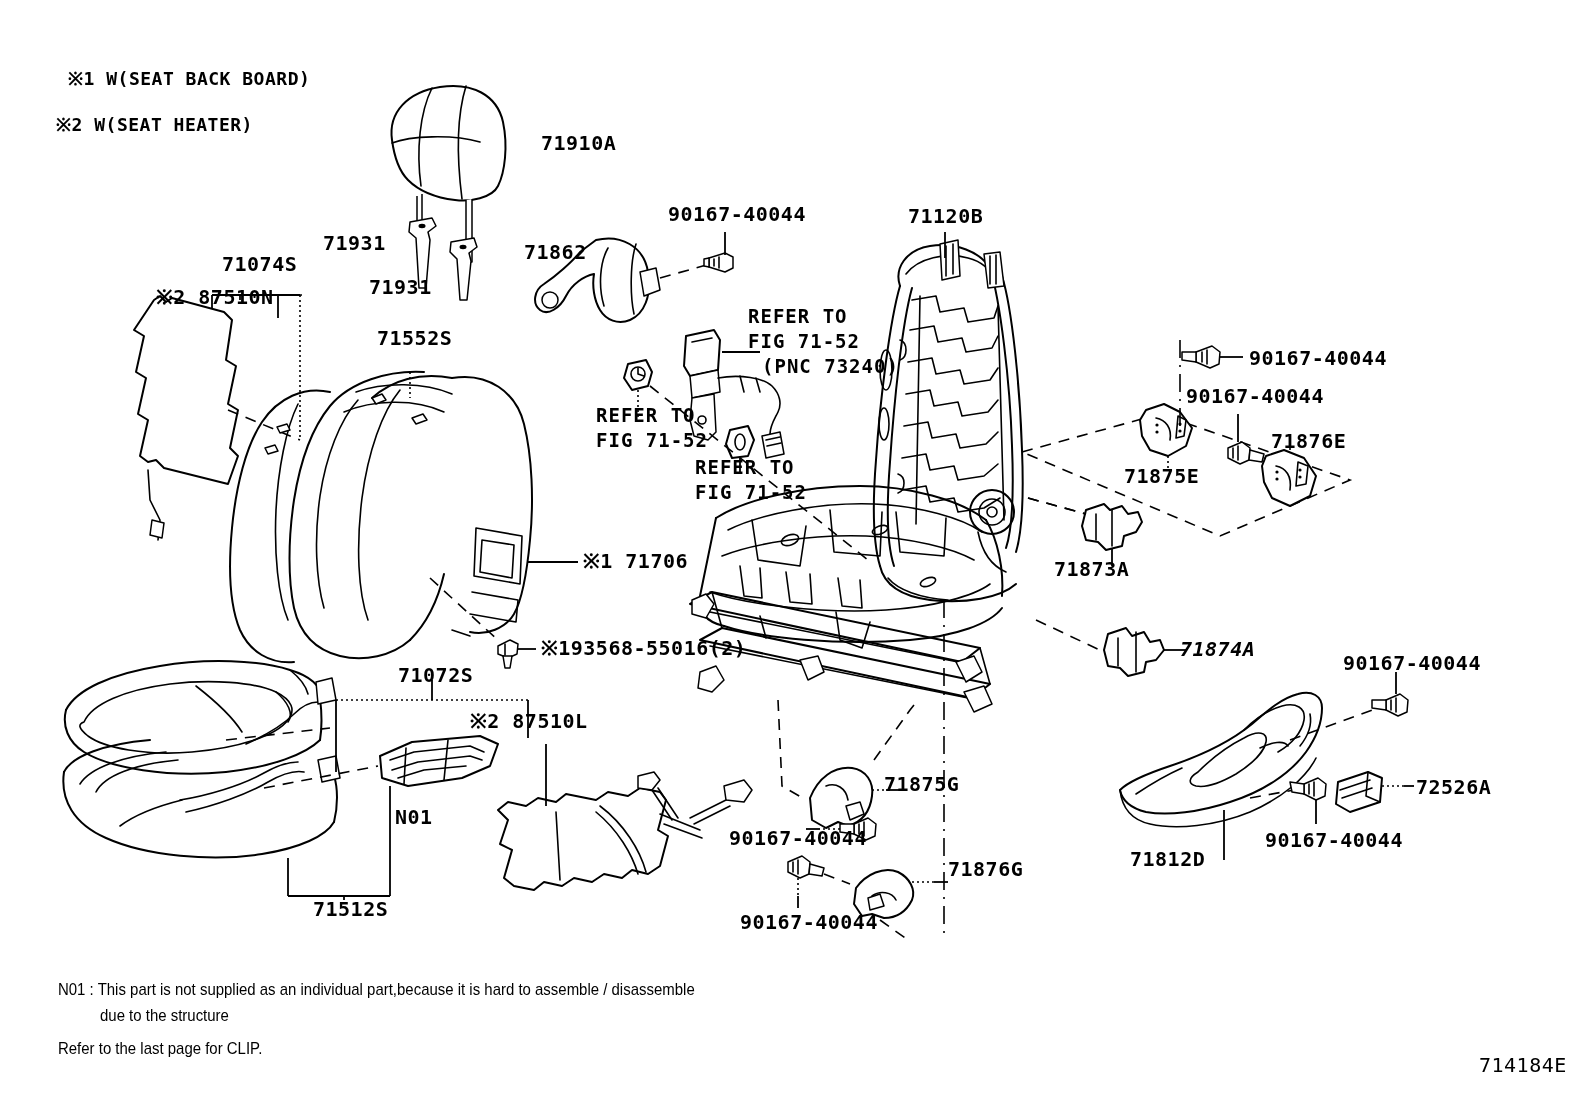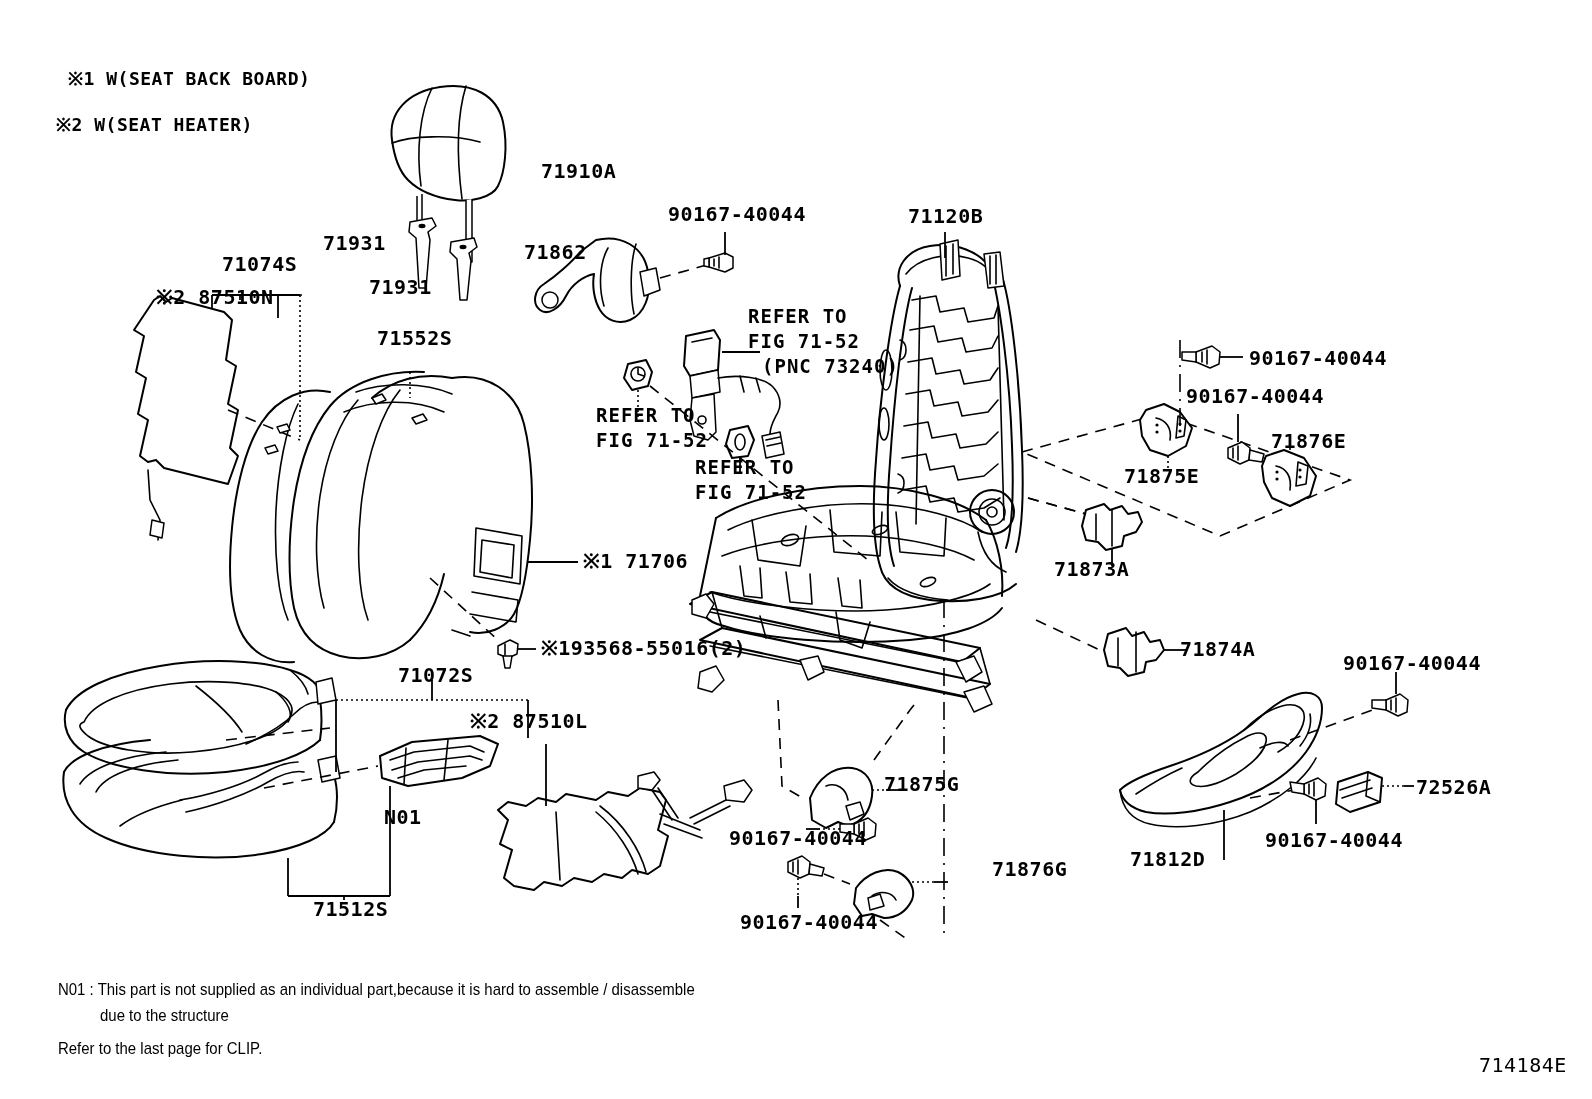--- a/index.html
+++ b/index.html
@@ -442,48 +442,48 @@
       <path class="ln1" d="M726,800 L690,818 M730,806 L694,824"></path>
       <path class="ln1" d="M660,814 L700,830"></path>
       <path class="ln1" d="M664,824 L702,838"></path>
     </g>
 
   </svg>
 
   <div class="lbl note" style="left:68px;top:68px;">※1 W(SEAT BACK BOARD)</div>
   <div class="lbl note" style="left:56px;top:94px;margin-top:20px;">※2 W(SEAT HEATER)</div>
 
-  <div class="lbl pn" style="left:541px;top:160px;">71910A</div>
+  <div class="lbl pn" style="left:541px;top:132px;">71910A</div>
   <div class="lbl pn" style="left:323px;top:232px;">71931</div>
   <div class="lbl pn" style="left:369px;top:276px;">71931</div>
   <div class="lbl pn" style="left:524px;top:241px;">71862</div>
   <div class="lbl pn" style="left:668px;top:203px;">90167-40044</div>
   <div class="lbl pn" style="left:908px;top:205px;">71120B</div>
 
   <div class="lbl pn" style="left:222px;top:253px;">71074S</div>
   <div class="lbl pn" style="left:156px;top:286px;">※2 87510N</div>
   <div class="lbl pn" style="left:377px;top:327px;">71552S</div>
   <div class="lbl pn" style="left:583px;top:550px;">※1 71706</div>
   <div class="lbl pn" style="left:541px;top:637px;">※193568-55016(2)</div>
 
   <div class="lbl pn" style="left:398px;top:664px;">71072S</div>
   <div class="lbl pn" style="left:462px;top:710px;margin-left:8px;">※2 87510L</div>
-  <div class="lbl pn" style="left:384px;top:806px;">N01</div>
+  <div class="lbl pn" style="left:395px;top:806px;">N01</div>
   <div class="lbl pn" style="left:313px;top:898px;">71512S</div>
 
   <div class="lbl pn" style="left:1249px;top:347px;">90167-40044</div>
   <div class="lbl pn" style="left:1186px;top:385px;">90167-40044</div>
   <div class="lbl pn" style="left:1124px;top:465px;">71875E</div>
   <div class="lbl pn" style="left:1271px;top:430px;">71876E</div>
   <div class="lbl pn" style="left:1054px;top:558px;">71873A</div>
-  <div class="lbl pn" style="left:1180px;top:638px;">71874A</div>
+  <div class="lbl pn" style="left:1180px;top:638px;font-style:italic;">71874A</div>
 
   <div class="lbl pn" style="left:884px;top:773px;">71875G</div>
   <div class="lbl pn" style="left:729px;top:827px;">90167-40044</div>
-  <div class="lbl pn" style="left:948px;top:858px;margin-left:44px;">71876G</div>
+  <div class="lbl pn" style="left:948px;top:858px;">71876G</div>
   <div class="lbl pn" style="left:740px;top:911px;">90167-40044</div>
 
   <div class="lbl pn" style="left:1343px;top:652px;">90167-40044</div>
   <div class="lbl pn" style="left:1416px;top:776px;">72526A</div>
   <div class="lbl pn" style="left:1265px;top:829px;">90167-40044</div>
   <div class="lbl pn" style="left:1130px;top:848px;">71812D</div>
 
   <div style="position:absolute;left:748px;top:304px;">
     <div class="lbl refer" style="position:static;">REFER TO</div>
     <div class="lbl refer" style="position:static;">FIG 71-52</div>

